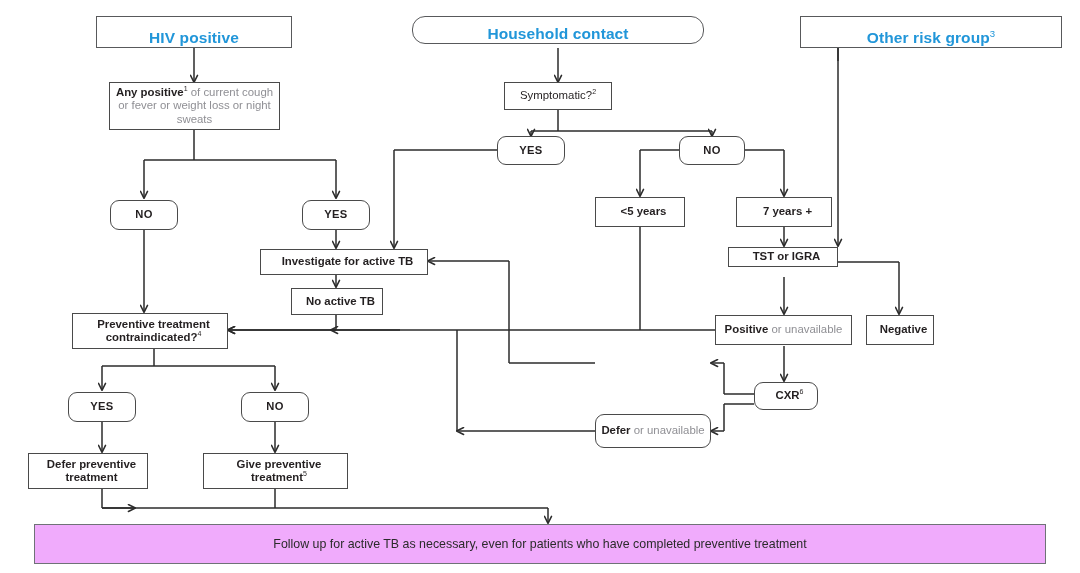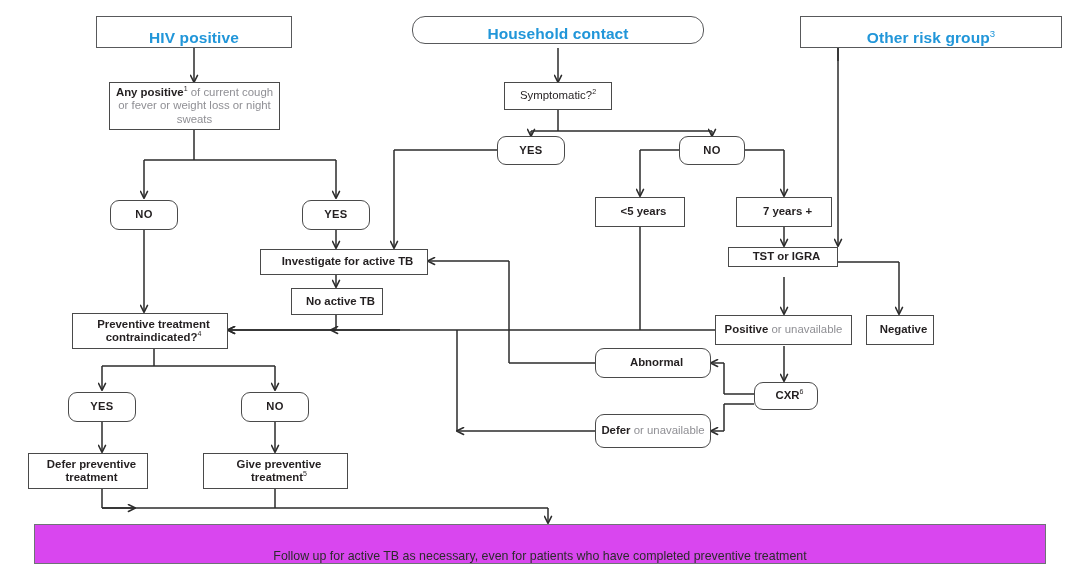--- a/index.html
+++ b/index.html
@@ -19,22 +19,22 @@
   .node.round{border-radius:9px;}
   .node.header{
     border:1.4px solid #58595b;
     color:#2196d9;font-weight:bold;font-size:15.5px;letter-spacing:.1px;align-items:flex-end;
   }
   .node.plain{font-size:11.4px;}
   .node.bold{font-size:11.4px;font-weight:bold;padding-left:7px;}
   .node.ynbox{font-size:11.2px;font-weight:bold;letter-spacing:.3px;}
   .banner{
     position:absolute;box-sizing:border-box;
-    border:1.3px solid #6f7277;background:#d946ef;
-    display:flex;align-items:flex-end;justify-content:center;
+    border:1.3px solid #6f7277;background:#f0abfc;
+    display:flex;align-items:center;justify-content:center;
     font-size:12.4px;color:#2b2b2b;
   }
   .muted{color:#8f8f94;font-weight:normal;}
   .bld{font-weight:bold;}
   sup{font-size:62%;vertical-align:super;line-height:0;font-weight:normal;}
   .tx{display:block;padding:0 4px;}
 </style>
 </head>
 <body>
 
@@ -192,23 +192,20 @@
   </div>
 
   <div class="node bold" style="left:291px;top:288px;width:92px;height:27px;">
     <span class="tx">No active TB</span>
   </div>
 
   <div class="node round bold" style="left:754px;top:382px;width:64px;height:28px;">
     <span class="tx"><span>CXR</span><sup>6</sup></span>
   </div>
 
-  <div class="node round bold" style="left:595px;top:348px;width:116px;height:30px;">
-    <span class="tx">Abnormal</span>
-  </div>
 
   <div class="node round plain" style="left:595px;top:414px;width:116px;height:34px;">
     <span class="tx"><span class="bld">Defer</span><span class="muted"> or unavailable</span></span>
   </div>
 
   <div class="node bold" style="left:72px;top:313px;width:156px;height:36px;">
     <span class="tx"><span>Preventive treatment contraindicated?</span><sup>4</sup></span>
   </div>
 
   <div class="node round ynbox" style="left:68px;top:392px;width:68px;height:30px;">

